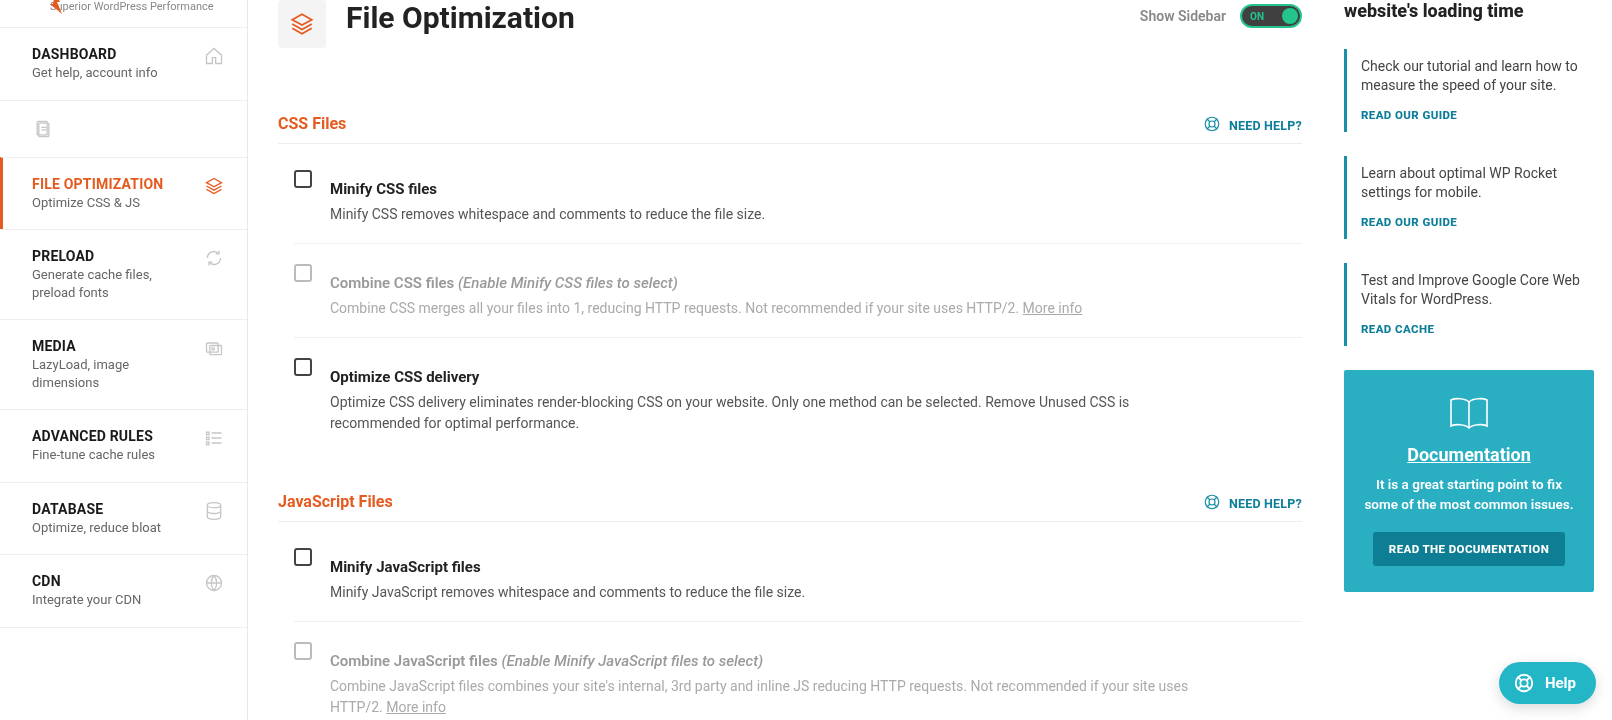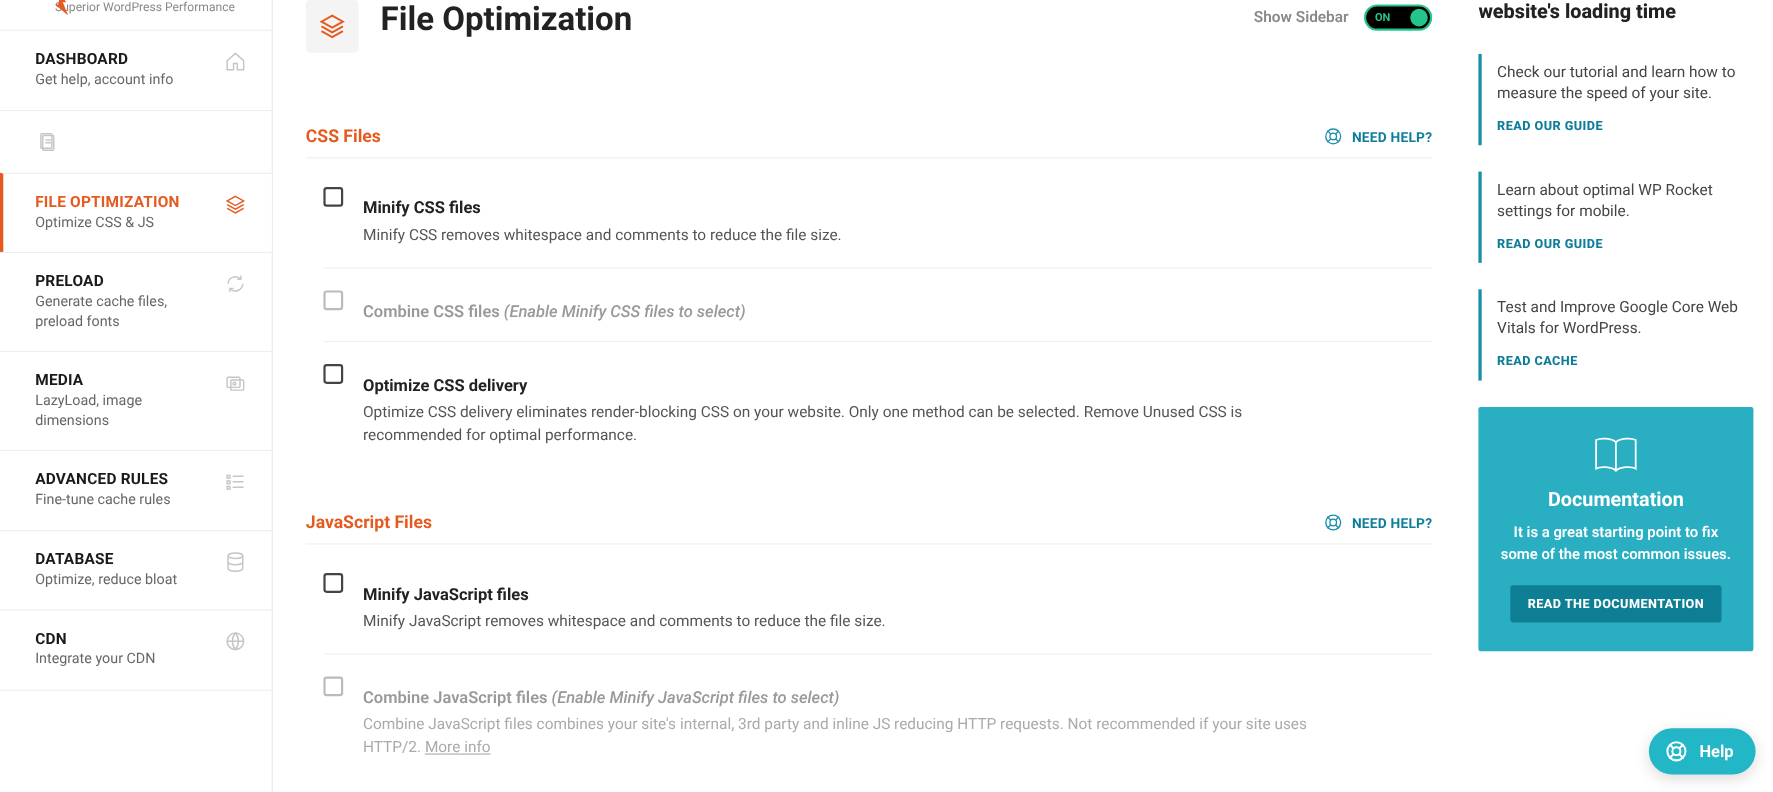--- a/index.html
+++ b/index.html
@@ -39,21 +39,21 @@
   .main-header { display: flex; align-items: flex-start; gap: 20px; padding-top: 0; }
   .main-header .hicon {
     width: 48px; height: 48px; background: #f4f4f4; border-radius: 4px;
     display:flex; align-items:center; justify-content:center; color:#e55b1f;
   }
   .main-header h1 { font-size: 30px; font-weight: 700; color: #222; }
   .header-right { margin-left: auto; display:flex; align-items:center; gap: 14px; padding-top:4px;}
   .show-sidebar-lbl { color:#888; font-weight:600; font-size:14px; }
   
   .toggle2 {
-    width:62px; height:24px; border-radius:12px; border:2px solid #24c58a; background:#000000; position:relative; display:inline-flex; align-items:center; cursor:pointer;
+    width:62px; height:24px; border-radius:12px; border:2px solid #24c58a; background:#404040; position:relative; display:inline-flex; align-items:center; cursor:pointer;
   }
   .toggle2 .lbl { font-size:10px; font-weight:700; color:#24c58a; margin-left:8px; }
   .toggle2 .knob { position:absolute; right:2px; top:2px; width:16px; height:16px; border-radius:50%; background:#24c58a; }
   .active-tab-underline { width:30px; height:3px; background:#e55b1f; margin: 20px 0 36px 0; }
   
   .section-hdr { display:flex; align-items:center; justify-content:space-between; border-bottom:1px solid #eee; padding-bottom:10px; margin-top: 10px; }
   .section-hdr h2 { color:#e55b1f; font-size:16px; font-weight:700; }
   .need-help { display:inline-flex; align-items:flex-end; gap:8px; color:#0d7e99; font-weight:700; font-size:12.5px; cursor:pointer; letter-spacing:.2px;}
   .need-help svg { width:18px; height:18px; }
   .opt-list { padding: 6px 0 30px 16px; }
@@ -75,21 +75,21 @@
   .aside-title { font-size:18px; font-weight:800; color:#222; margin-bottom:26px; line-height:1.25; }
   .tip-card {
     border-left:3px solid #1a8fa8; padding: 8px 10px 10px 14px; margin-bottom: 24px; background:#fff;
   }
   .tip-card p { font-size:14px; color:#444; line-height:1.4; margin-bottom:10px; }
   .tip-link { color:#0d7e99; font-weight:800; font-size:11.5px; letter-spacing:.4px; cursor:pointer; }
   .doc-card {
     background:#29aec2; color:#fff; border-radius:2px; padding: 26px 20px 26px; text-align:center;
   }
   .doc-card .doc-icon { display:flex; justify-content:center; margin-bottom:14px; }
-  .doc-card h3 { font-size:18px; font-weight:700; margin-bottom:10px; }
+  .doc-card h3 { font-size:18px; font-weight:700; margin-bottom:10px;text-decoration:underline; }
   .doc-card p { font-size:13.5px; font-weight:600; line-height:1.45; margin-bottom:18px; }
   .doc-btn {
     display:inline-block; background:#0d7e93; color:#fff; font-size:11.5px; font-weight:800; letter-spacing:.4px;
     padding:10px 16px; border-radius:3px; cursor:pointer;
   }
   
   .help-pill {
     position:fixed; right:16px; bottom:16px; background:#22b6c7; color:#fff; border-radius:24px;
     padding:10px 20px 10px 14px; display:flex; align-items:center; gap:10px; font-weight:700; font-size:15px; cursor:pointer;
     box-shadow:0 4px 14px rgba(0,0,0,.15);
@@ -250,20 +250,21 @@
             <span class="chk"></span>
             <div class="opt-body">
               <div class="opt-title">Minify CSS files</div>
               <div class="opt-desc">Minify CSS removes whitespace and comments to reduce the file size.</div>
             </div>
           </div>
           <div class="opt-row disabled">
             <span class="chk disabled"></span>
             <div class="opt-body">
               <div class="opt-title">Combine CSS files <span class="hint">(Enable Minify CSS files to select)</span></div>
+              <div class="opt-desc">Combine CSS merges all your files into 1, reducing HTTP requests. Not recommended if your site uses HTTP/2. <span class="more-info">More info</span></div>
             </div>
           </div>
           <div class="opt-row">
             <span class="chk"></span>
             <div class="opt-body">
               <div class="opt-title">Optimize CSS delivery</div>
               <div class="opt-desc">Optimize CSS delivery eliminates render-blocking CSS on your website. Only one method can be selected. Remove Unused CSS is recommended for optimal performance.</div>
             </div>
           </div>
         </div>

